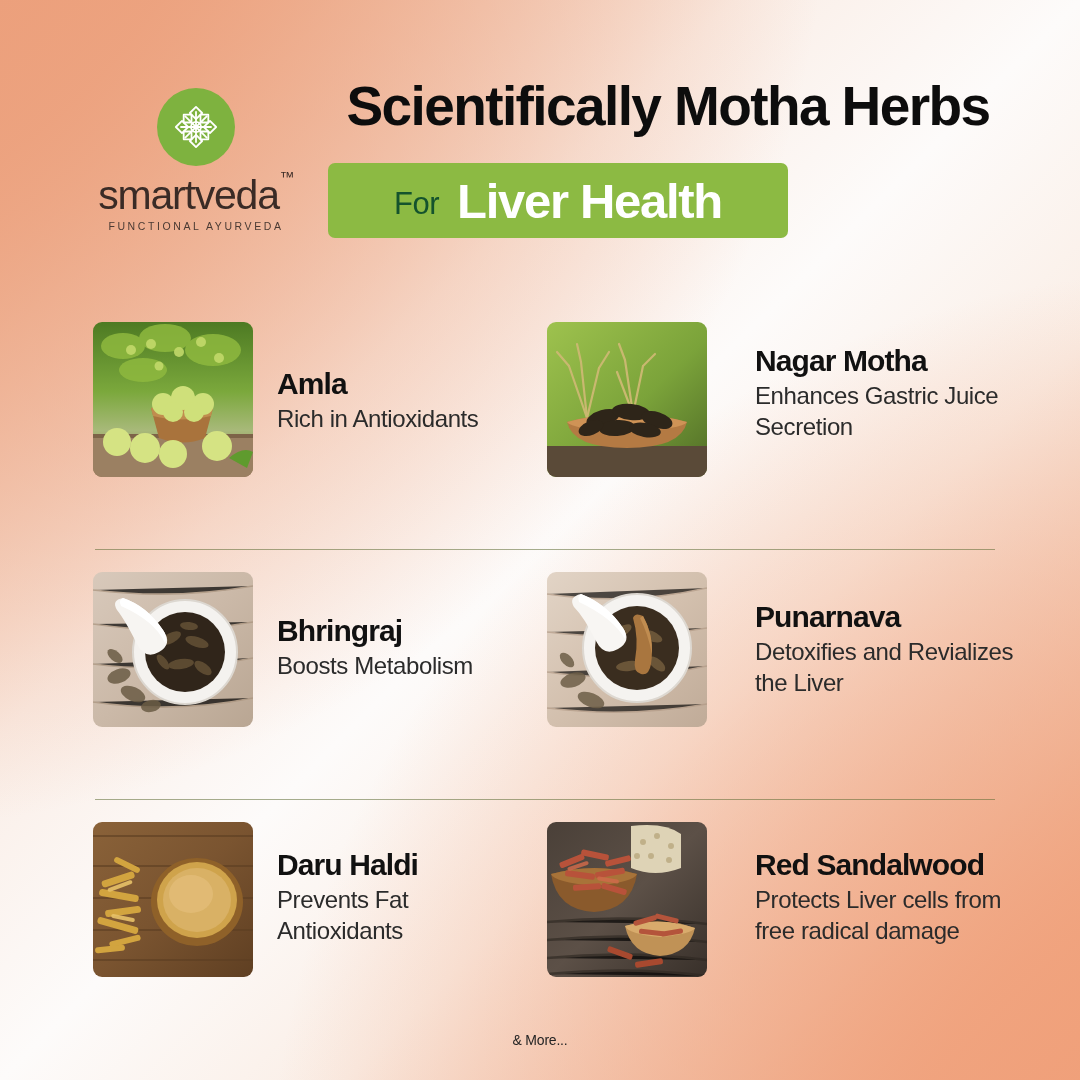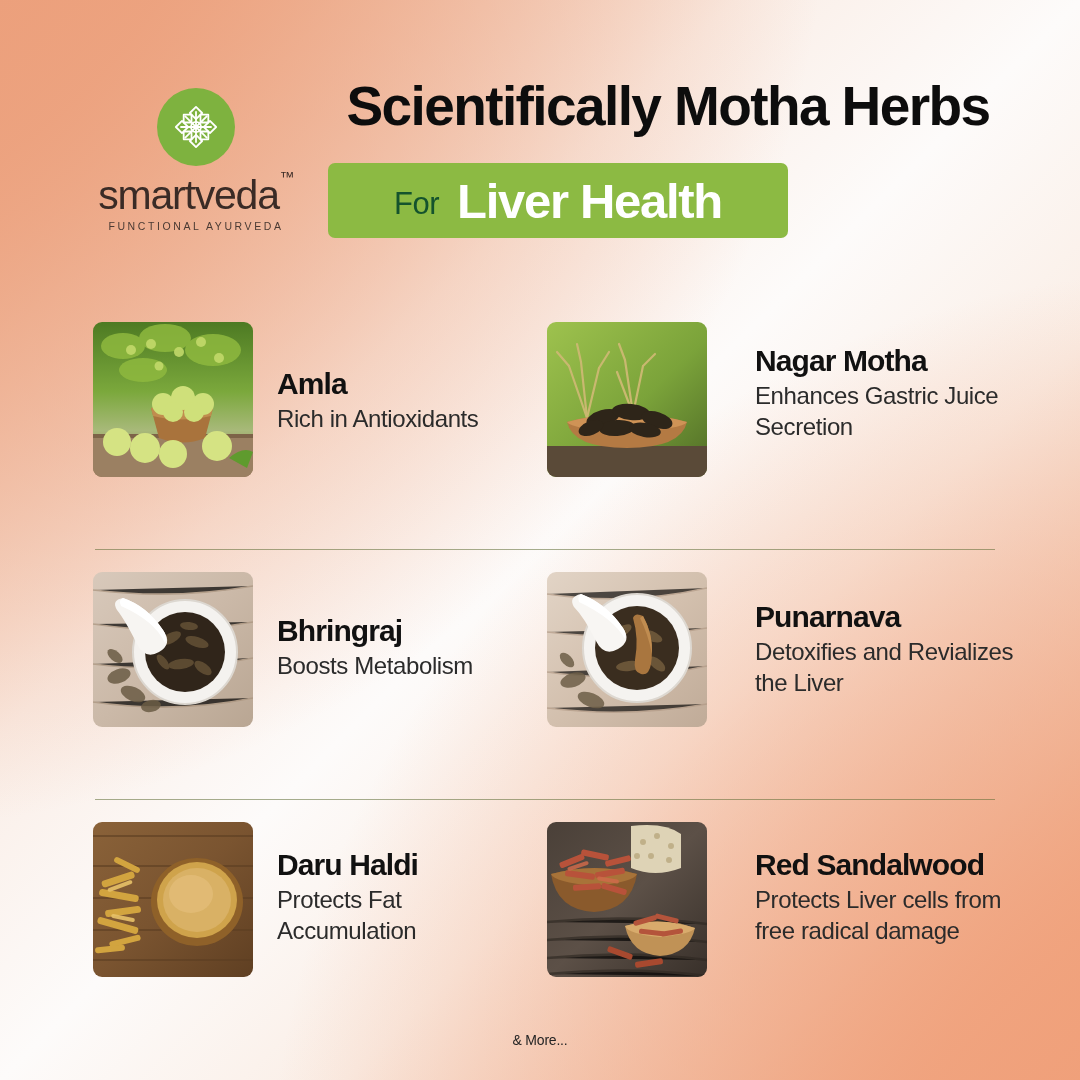--- a/index.html
+++ b/index.html
@@ -380,21 +380,21 @@
               <rect x="18" y="94" width="24" height="4" rx="2" transform="rotate(12 30 96)"></rect>
             </g>
             <ellipse cx="104" cy="80" rx="46" ry="44" fill="#8f6129"></ellipse>
             <ellipse cx="104" cy="78" rx="40" ry="38" fill="#cfa34b"></ellipse>
             <ellipse cx="104" cy="78" rx="34" ry="32" fill="#d9b165"></ellipse>
             <ellipse cx="98" cy="72" rx="22" ry="19" fill="#e2bd78" opacity="0.8"></ellipse>
           </svg>
         </div>
         <div class="cell-text">
           <div class="herb-name">Daru Haldi</div>
-          <div class="herb-desc">Protects Fat Accumulation</div>
+          <div class="herb-desc">Prevents Fat Antioxidants</div>
         </div>
       </div>
 
       <div class="cell right">
         <div class="thumb">
           <svg viewBox="0 0 160 155" preserveAspectRatio="none">
             <defs>
               <linearGradient id="rsBg" x1="0" y1="0" x2="1" y2="1">
                 <stop offset="0%" stop-color="#4a4038"></stop>
                 <stop offset="50%" stop-color="#5c5047"></stop>

